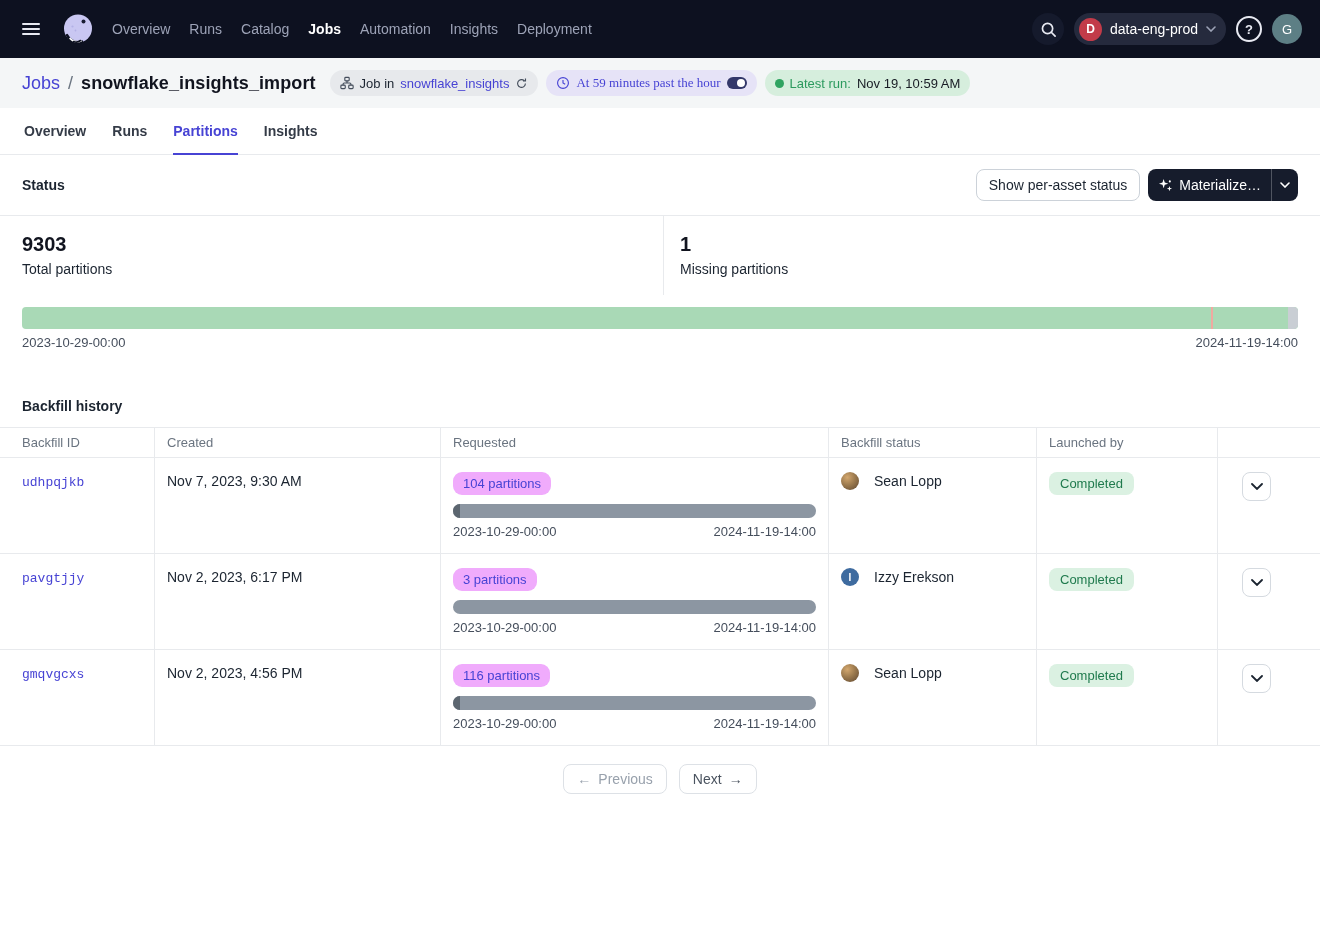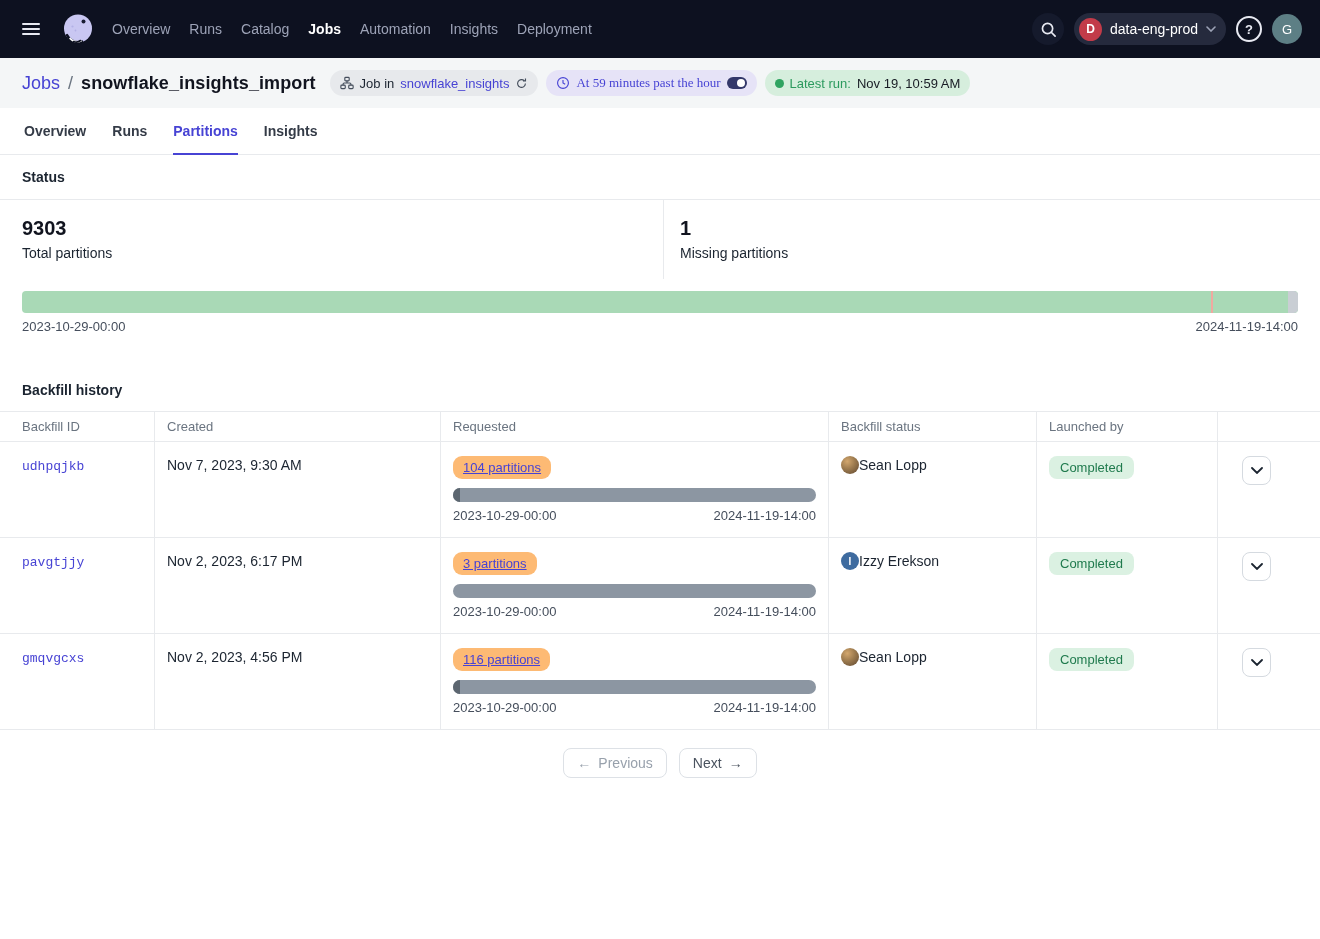--- a/index.html
+++ b/index.html
@@ -71,25 +71,25 @@
   .bf-head { border-top:1px solid #e8eaed; border-bottom:1px solid #e8eaed; }
   .bf-head > div { font-size:13px; color:#6a7480; padding:7px 12px; border-right:1px solid #e8eaed; }
   .bf-head > div:first-child { padding-left:22px; }
   .bf-head > div:last-child { border-right:none; }
   .bf-row { border-bottom:1px solid #e8eaed; min-height:86px; }
   .bf-row > div { padding:14px 12px 14px; border-right:1px solid #e8eaed; }
   .bf-row > div:first-child { padding-left:22px; }
   .bf-row > div:last-child { border-right:none; }
   .bf-id { font-family:"Liberation Mono","DejaVu Sans Mono",monospace; font-size:13px; color:#4743d4; text-decoration:none; cursor:pointer; }
   .bf-created, .bf-name { font-size:14px; color:#1b2430; }
-  .req-pill { display:inline-block; background:#fdba74; color:#4743d4; font-size:13px; border-radius:9px; padding:4px 10px;text-decoration:underline; }
+  .req-pill { display:inline-block; background:#f0abfc; color:#4743d4; font-size:13px; border-radius:9px; padding:4px 10px; }
   .mini-bar { margin-top:9px; height:14px; border-radius:7px; background:#8c96a2; position:relative; overflow:hidden; }
   .mini-cap { position:absolute; left:0; top:0; width:7px; height:100%; background:#5c6670; }
   .mini-labels { display:flex; justify-content:space-between; margin-top:6px; font-size:13px; color:#454e5c; }
-  .launched { display:flex; align-items:center; gap:0; }
+  .launched { display:flex; align-items:center; gap:15px; }
   .avatar { width:18px; height:18px; border-radius:50%; flex:0 0 auto; display:flex; align-items:center; justify-content:center; overflow:hidden; }
   .avatar--photo { background:radial-gradient(circle at 35% 30%, #d3a76e 0%, #9c7a4e 45%, #5d4630 100%); }
   .avatar--letter { background:#3e6b9f; color:#fff; font-size:10px; font-weight:700; }
   .status-pill { display:inline-block; background:#dbf1e2; color:#1f7a4d; font-size:13px; border-radius:8px; padding:4px 11px; }
   .expand-btn { width:29px; height:29px; background:#fff; border:1px solid #d5dae0; border-radius:8px; display:flex; align-items:center; justify-content:center; cursor:pointer; margin-left:12px; }
 
   
   .pager { display:flex; justify-content:center; gap:12px; padding:18px 0 40px; }
   .pg-btn { height:30px; display:flex; align-items:center; gap:7px; background:#fff; border:1px solid #dde1e6; border-radius:8px; padding:0 13px; font-size:14px; font-family:inherit; cursor:pointer; }
   .pg-btn.prev { color:#98a1ac; }
@@ -186,20 +186,38 @@
 
 <div class="tabbar">
     <div class="tab">Overview</div>
     <div class="tab">Runs</div>
     <div class="tab active">Partitions</div>
     <div class="tab">Insights</div>
   </div>
 
 <div class="status-head">
   <span class="status-title">Status</span>
+  <div class="status-actions">
+    <button class="btn-outline">Show per-asset status</button>
+    <div class="split-btn">
+      <button class="split-main">
+        <svg viewBox="0 0 16 16" width="15" height="15" fill="#ffffff">
+          <path d="M6 1 L7.2 4.8 L11 6 L7.2 7.2 L6 11 L4.8 7.2 L1 6 L4.8 4.8 Z"></path>
+          <path d="M12.2 8.5 L12.9 10.6 L15 11.3 L12.9 12 L12.2 14.1 L11.5 12 L9.4 11.3 L11.5 10.6 Z"></path>
+          <circle cx="12.6" cy="3.6" r="1.1"></circle>
+        </svg>
+        <span>Materialize…</span>
+      </button>
+      <button class="split-caret">
+        <svg viewBox="0 0 10 6" width="10" height="6">
+            <path d="M1 1 L5 5 L9 1" stroke="#ffffff" stroke-width="1.6" fill="none" stroke-linecap="round"></path>
+          </svg>
+      </button>
+    </div>
+  </div>
 </div>
 
 <div class="stats">
   <div class="stat">
     <div class="stat-value">9303</div>
     <div class="stat-label">Total partitions</div>
   </div>
   <div class="stat">
     <div class="stat-value">1</div>
     <div class="stat-label">Missing partitions</div>

